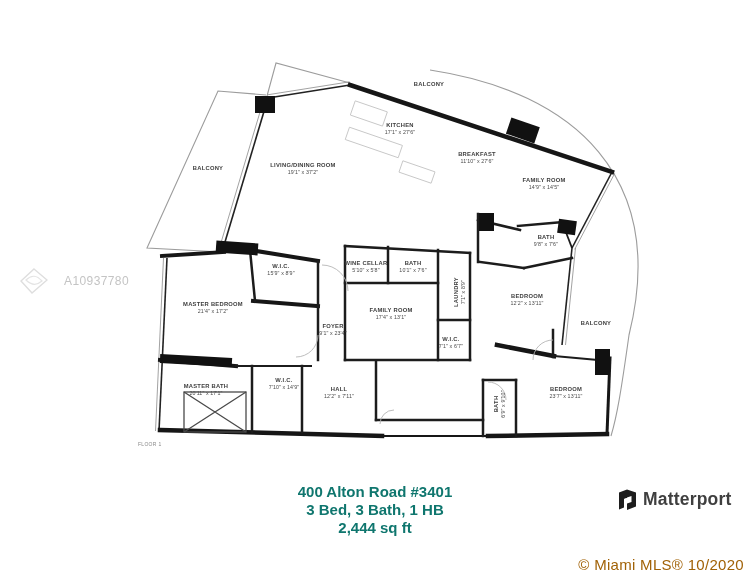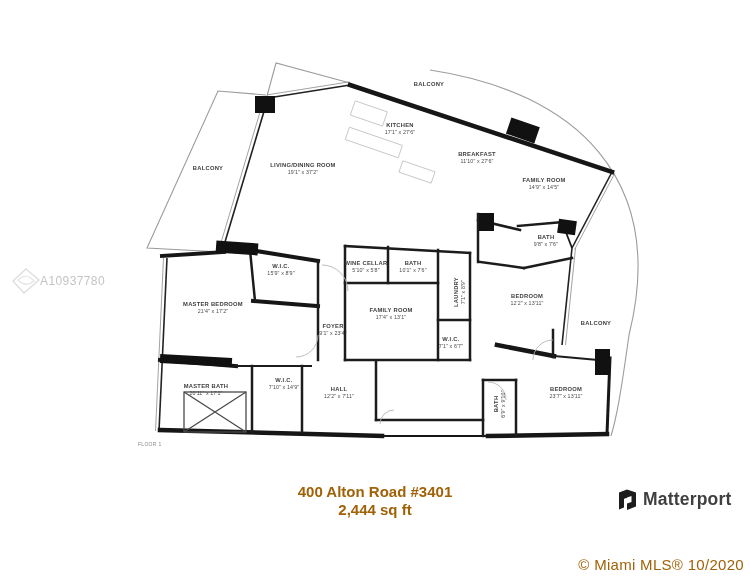--- a/index.html
+++ b/index.html
@@ -3,24 +3,24 @@
 <meta charset="utf-8">
 <style>
   html,body{margin:0;padding:0;background:#fff;}
   .stage{position:relative;width:750px;height:580px;background:#ffffff;overflow:hidden;
          font-family:"Liberation Sans",sans-serif;}
   #plan-svg{position:absolute;left:0;top:0;}
   .room-label{font-family:"Liberation Sans",sans-serif;font-size:5.8px;font-weight:600;
               fill:#3d3d3d;text-anchor:middle;letter-spacing:.25px;}
   .room-dims{font-size:5.3px;font-weight:400;fill:#4a4a4a;letter-spacing:.1px;}
   .floor-label{font-size:5px;fill:#8a8a8a;letter-spacing:.3px;}
-  .mls-watermark{position:absolute;left:12px;top:268px;display:flex;align-items:center;gap:0;}
+  .mls-watermark{position:absolute;left:20px;top:268px;display:flex;align-items:center;gap:16px;}
   .mls-watermark span{color:#c4c4c4;font-size:12px;letter-spacing:.4px;}
   .footer-text{position:absolute;left:0;top:483px;width:750px;text-align:center;
-               color:#a16207;font-weight:bold;font-size:15px;line-height:18px;}
+               color:#0f766e;font-weight:bold;font-size:15px;line-height:18px;}
   .matterport{position:absolute;left:618px;top:489px;display:flex;gap:6px;}
   .matterport span{color:#3f3f3f;font-size:17.5px;font-weight:600;letter-spacing:.2px;}
   .copyright{position:absolute;right:6px;top:556px;color:#a16207;font-size:15px;letter-spacing:.3px;}
 </style>
 </head>
 <body>
 
 <div class="stage">
 
   <svg id="plan-svg" width="750" height="580" viewBox="0 0 750 580">
@@ -150,20 +150,21 @@
   <div class="mls-watermark">
     <svg width="28" height="26" viewBox="0 0 28 26">
       <path d="M14,1 L27,12 L12,25 L1,13 Z" fill="none" stroke="#dedede" stroke-width="1.4"></path>
       <path d="M6,12 Q14,4 22,13 Q14,20 6,12 Z" fill="none" stroke="#e4e4e4" stroke-width="1.2"></path>
     </svg>
     <span>A10937780</span>
   </div>
 
   <div class="footer-text">
     <div>400 Alton Road #3401</div>
+    <div>3 Bed, 3 Bath, 1 HB</div>
     <div>2,444 sq ft</div>
   </div>
 
   <div class="matterport">
     <svg width="19" height="22" viewBox="0 0 19 22">
       <path d="M1,3.5 L9,0.5 L9,9 L6,10 L6,18.5 L1,20.5 Z" fill="#1d1d1d"></path>
       <path d="M9,0.5 L18,3.5 L18,17.5 L9,21 L9,14.5 L13.5,13 L13.5,7 L9,8.5 Z" fill="#1d1d1d"></path>
       <path d="M6,10 L9,9 L9,14.5 L6,15.5 Z" fill="#ffffff"></path>
     </svg>
     <span>Matterport</span>

